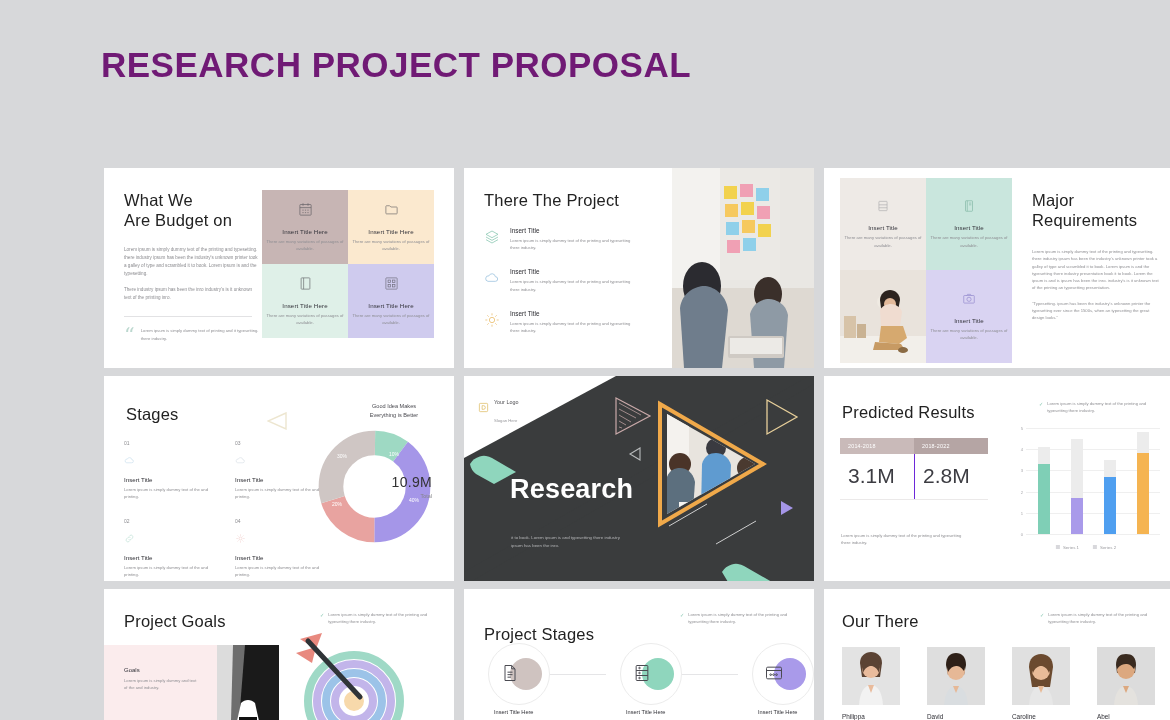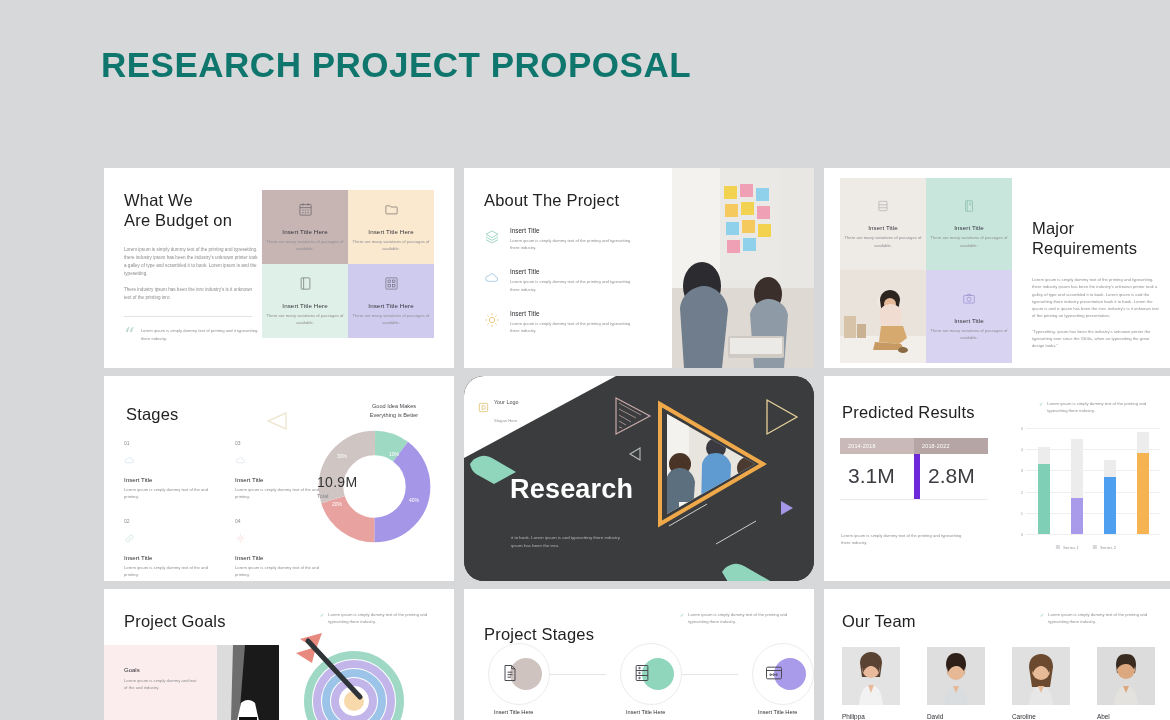--- a/index.html
+++ b/index.html
@@ -9,21 +9,21 @@
     font-family: "Liberation Sans", sans-serif;
     overflow: hidden;
     position: relative;
   }
   .page-title {
     position: absolute;
     left: 101px; top: 45px;
     font-size: 35px;
     font-weight: bold;
     letter-spacing: 0.5px;
-    color: #0f766e;
+    color: #701a75;
     font-family: "Liberation Sans", sans-serif;
   }
   .grid {
     position: absolute;
     left: 104px; top: 168px;
     width: 1012px;
     display: grid;
     grid-template-columns: 350px 350px 350px;
     grid-template-rows: 200px 205px 132px;
     gap: 8px 10px;
@@ -71,63 +71,63 @@
   .s2-left { position: absolute; left: 20px; top: 22px; width: 148px; }
   .s2-item { display: flex; gap: 9px; margin-top: 17px; }
   .s2-item:first-of-type { margin-top: 22px; }
   .s2-ic { width: 17px; flex: none; padding-top: 2px; }
   .s2-t { font-size: 6.4px; color: #2c2c32; margin-bottom: 3px; }
   .s2-photo { position: absolute; right: 0; top: 0; width: 142px; height: 200px; overflow: hidden; }
 
   
   .s3-tiles { position: absolute; left: 16px; top: 10px; width: 172px; height: 185px;
               display: grid; grid-template-columns: 1fr 1fr; grid-template-rows: 1fr 1fr; }
-  .s3-right { position: absolute; left: 208px; top: 22px; width: 128px; margin-top: 28px; }
+  .s3-right { position: absolute; left: 208px; top: 22px; width: 128px; }
   .s3-body { margin-top: 18px; }
   .s3-body p + p { margin-top: 9px; }
 
   
   .s4-title { position: absolute; left: 22px; top: 28px; }
   .s4-items { position: absolute; left: 20px; top: 64px; width: 200px;
               display: grid; grid-template-columns: 1fr 1fr; gap: 18px 22px; }
   .s4-num { font-size: 5px; color: #8c8c90; margin-bottom: 6px; }
   .s4-ic { margin-bottom: 6px; opacity: .55; }
   .s4-it { font-size: 6.2px; color: #2c2c32; margin-bottom: 3px; }
   .s4-head { position: absolute; left: 235px; top: 26px; width: 110px;
              text-align: center; font-size: 5.6px; color: #4a4a50; line-height: 1.65; }
   .s4-tri { position: absolute; left: 163px; top: 36px; }
   .donut-wrap { position: absolute; left: 213px; top: 53px; width: 115px; height: 115px; }
   .donut-center { position: absolute; inset: 0; display: flex; flex-direction: column;
-                  align-items: flex-start; justify-content: center; pointer-events: none; }
+                  align-items: flex-end; justify-content: center; pointer-events: none; }
   .donut-val { font-size: 14px; color: #333; letter-spacing: .3px; }
   .donut-lbl { font-size: 5.4px; color: #85858a; margin-top: 3px; }
   .pct { position: absolute; font-size: 5px; color: #fff; }
 
   
-  .s5 { background: #3a3c3d; border-radius: 20px; }
+  .s5 { background: #3a3c3d; }
   .s5-logo { position: absolute; left: 14px; top: 14px; display: flex; gap: 5px; align-items: center; z-index: 5;}
   .s5-logo-t { font-size: 5.4px; color: #4c4c50; line-height: 1.5; }
   .s5-logo-s { font-size: 4.2px; color: #97979b; }
   .s5-h { position: absolute; left: 46px; top: 98px; color: #fff;
           font-size: 27px; font-weight: bold; line-height: 1.18; letter-spacing: .2px; z-index: 5;}
   .s5-sub { position: absolute; left: 47px; top: 158px; width: 115px; font-size: 4.4px;
             color: #b5b6b8; line-height: 1.8; z-index: 5; }
 
   
   .s6-title { position: absolute; left: 18px; top: 26px; }
   .s6-note { position: absolute; left: 215px; top: 24px; width: 120px; display: flex; gap: 4px; }
   .tickmark { color: #86c6b0; font-size: 5px; line-height: 1.6; }
   .s6-table { position: absolute; left: 16px; top: 62px; width: 148px; }
   .s6-thead { display: grid; grid-template-columns: 1fr 1fr; }
   .s6-th { font-size: 5.4px; color: #ffffff; padding: 5px 8px; letter-spacing: .2px; }
   .th-a { background: #c9bab9; }
   .th-b { background: #b5a5a4; }
   .s6-row { display: grid; grid-template-columns: 1fr 1fr; }
   .s6-td { font-size: 21px; color: #3c3c42; padding: 10px 8px 11px; }
-  .s6-td.sep { border-left: 6px solid #6d28d9; }
+  .s6-td.sep { border-left: 1px solid #6d28d9; }
   .s6-row.line { border-bottom: 1px solid #ebe9e9; }
   .s6-foot { position: absolute; left: 17px; top: 156px; width: 130px; }
   .s6-chart { position: absolute; left: 188px; top: 52px; width: 148px; height: 120px; }
   .axis-lbl { position: absolute; font-size: 4.2px; color: #a9a9ad; right: 100%; margin-right: 3px; transform: translateY(-50%); }
   .gridline { position: absolute; left: 0; right: 0; height: 1px; background: #efefef; }
   .bar-grey { position: absolute; bottom: 0; width: 12px; background: #ececec; }
   .bar-col { position: absolute; bottom: 0; width: 12px; }
   .legend { position: absolute; bottom: -2px; left: 50%; transform: translateX(-50%);
             display: flex; gap: 14px; font-size: 4.4px; color: #9a9a9e; }
   .legend span.sw { display: inline-block; width: 4px; height: 4px; background: #d8d8dc; margin-right: 3px; }
@@ -220,21 +220,21 @@
               <rect x="13.5" y="13.5" width="4" height="4"></rect>
           </svg></span>
         <div class="tile-t">Insert Title Here</div>
         <div class="tile-d">There are many variations of passages of available.</div>
       </div>
     </div>
   </div>
 
   <div class="card">
     <div class="s2-left">
-      <div class="h-title">About The Project</div>
+      <div class="h-title">There The Project</div>
       <div class="s2-item">
         <span class="s2-ic">
           <svg width="16" height="16" viewBox="0 0 24 24" fill="none" stroke="#8dc9b4" stroke-width="1.2">
             <path d="M12 3l9 5-9 5-9-5z"></path>
               <path d="M3 12l9 5 9-5"></path>
               <path d="M3 16l9 5 9-5"></path>
           </svg></span>
         <div>
           <div class="s2-t">Insert Title</div>
           <div class="tiny2">Lorem ipsum is simply dummy text of the printing and typesetting there industry.</div>
@@ -613,21 +613,21 @@
             <circle cx="8" cy="14" r="1"></circle>
               <circle cx="11.5" cy="14" r="1"></circle>
               <circle cx="15" cy="14" r="1"></circle>
             </svg></span>
         <div class="stage-lbl">Insert Title Here</div>
       </div>
     </div>
   </div>
 
   <div class="card">
-    <div class="h-title s9-title">Our Team</div>
+    <div class="h-title s9-title">Our There</div>
     <div class="s9-note">
       <span class="tickmark">✓</span>
       <span class="tiny2">Lorem ipsum is simply dummy text of the printing and typesetting there industry.</span>
     </div>
     <div class="s9-people">
       <div>
         <div class="person-photo">
           <svg width="58" height="58" viewBox="0 0 58 58">
             <rect width="58" height="58" fill="#e3e3e3"></rect>
             <path d="M18 16c0-7 5-11 11-11s11 4 11 11l-2 14H20z" fill="#5b4334"></path>

